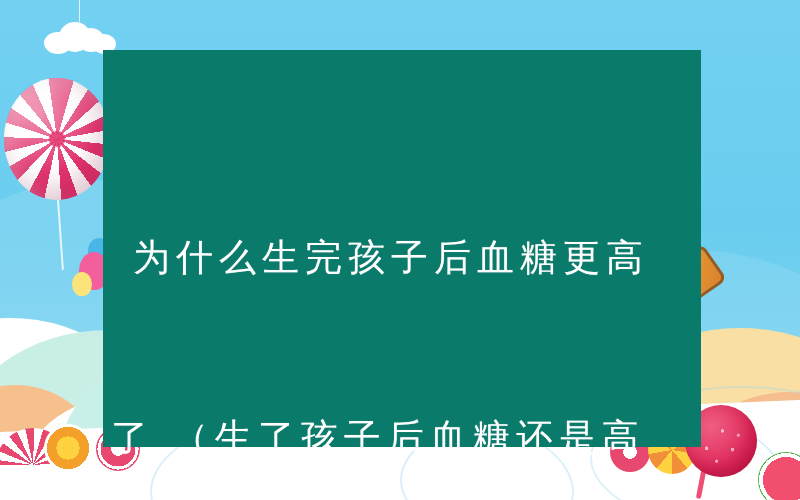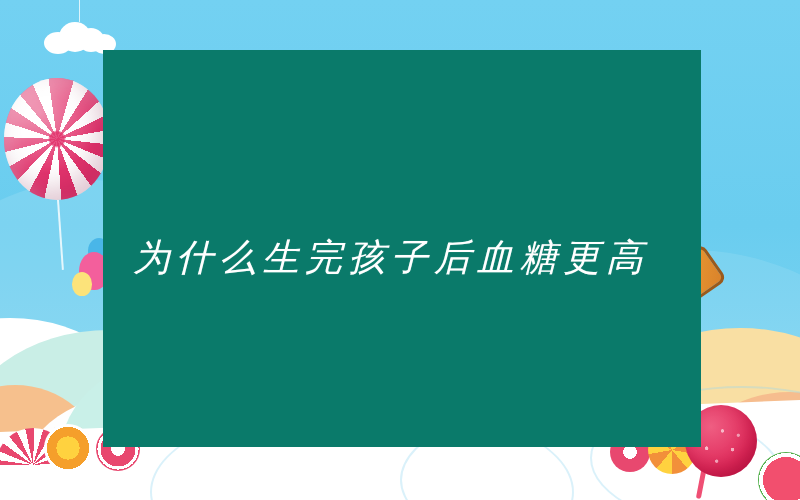--- a/index.html
+++ b/index.html
@@ -3,21 +3,20 @@
 <meta charset="utf-8">
 <style>
   html,body{margin:0;padding:0;background:#fff;}
   body{font-family:"Liberation Sans","DejaVu Sans",sans-serif;}
 
   #poster{
     position:relative;
     width:800px;height:500px;
     overflow:hidden;
     background:#0c4a6e;
-    font-style:italic;
   }
 
   
   .sky{
     position:absolute;left:0;top:0;width:800px;height:500px;
     background:linear-gradient(180deg,#73d1f2 0%,#6acdef 45%,#86d8f3 100%);
   }
   .sky-arc{
     position:absolute;border-radius:50%;
     background:rgba(255,255,255,0.10);
@@ -259,16 +258,17 @@
 
   <div class="wrapped-candy">
     <div class="core"></div>
     <div class="gleam"></div>
   </div>
 
   <div class="panel"></div>
 
   <div class="headline">
     <span class="ln ln1">为什么生完孩子后血糖更高</span>
+    <span class="ln ln2">了 （生了孩子后血糖还是高</span>
     
   </div>
 
 </div>
 
 </body></html>

